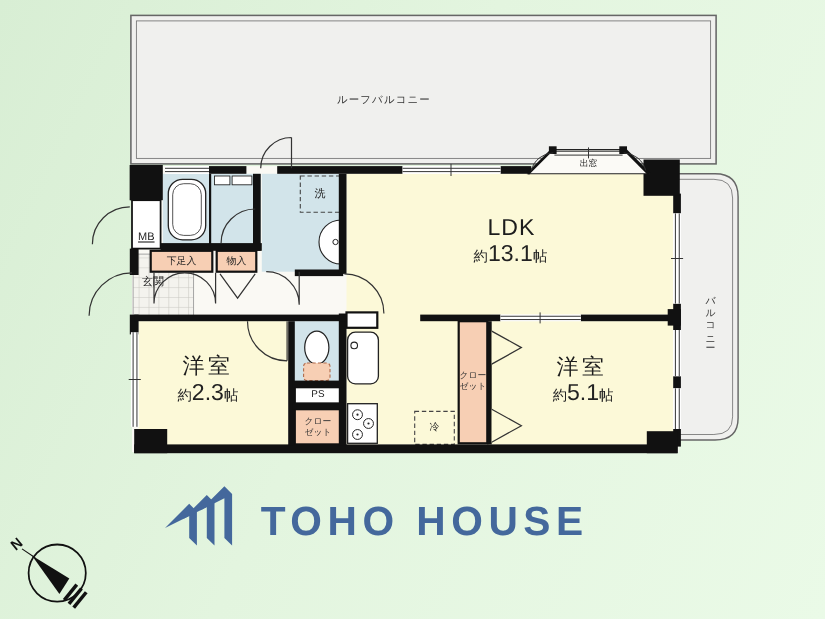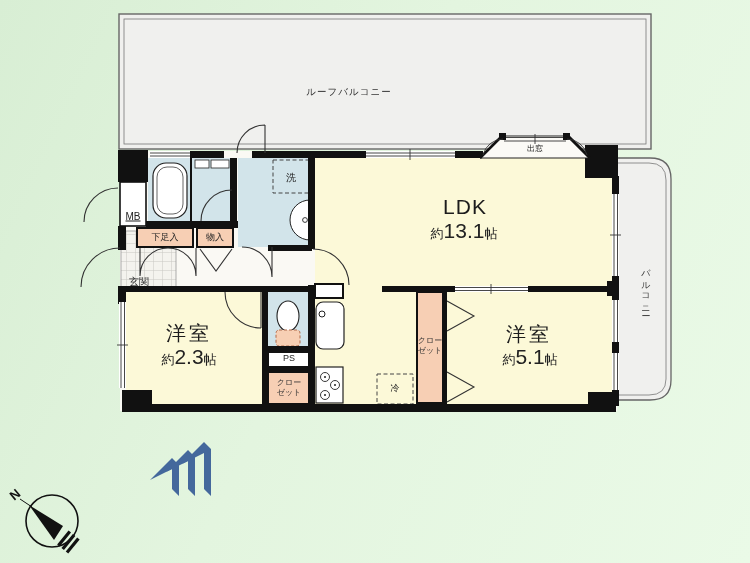--- a/index.html
+++ b/index.html
@@ -218,30 +218,31 @@
       <span class="ax">帖</span>
   </div>
 
   <div class="lbl roomname" style="left:529px;top:334px;">洋室</div>
   <div class="lbl area" style="left:530px;top:357px;">
     <span class="ax">約</span>
       <span class="av">5.1</span>
       <span class="ax">帖</span>
   </div>
 
-  <div class="lbl lbl-m" style="left:139px;top:281px;">玄関</div>
+  <div class="lbl lbl-m" style="left:139px;top:257px;">玄関</div>
   <div class="lbl lbl-m" style="left:133px;top:216px;text-decoration:underline;">MB</div>
   <div class="lbl lbl-s" style="left:165px;top:238px;text-align:center;">下足入</div>
   <div class="lbl lbl-s" style="left:215px;top:238px;">物入</div>
   <div class="lbl lbl-m" style="left:291px;top:177px;">洗</div>
   <div class="lbl lbl-s" style="left:289px;top:359px;text-align:right;">PS</div>
   <div class="lbl closet-lbl" style="left:289px;top:388px;">
     <div>クロー</div>
     <div>ゼット</div>
   </div>
   <div class="lbl closet-lbl" style="left:430px;top:346px;">
     <div>クロー</div>
     <div>ゼット</div>
   </div>
   <div class="lbl lbl-s" style="left:395px;top:389px;">冷</div>
   <div class="balcony-v lbl" style="left:645px;top:288px;">バルコニー</div>
 
+  <div class="logo-text">TOHO HOUSE</div>
 </div>
 
 </body></html>

